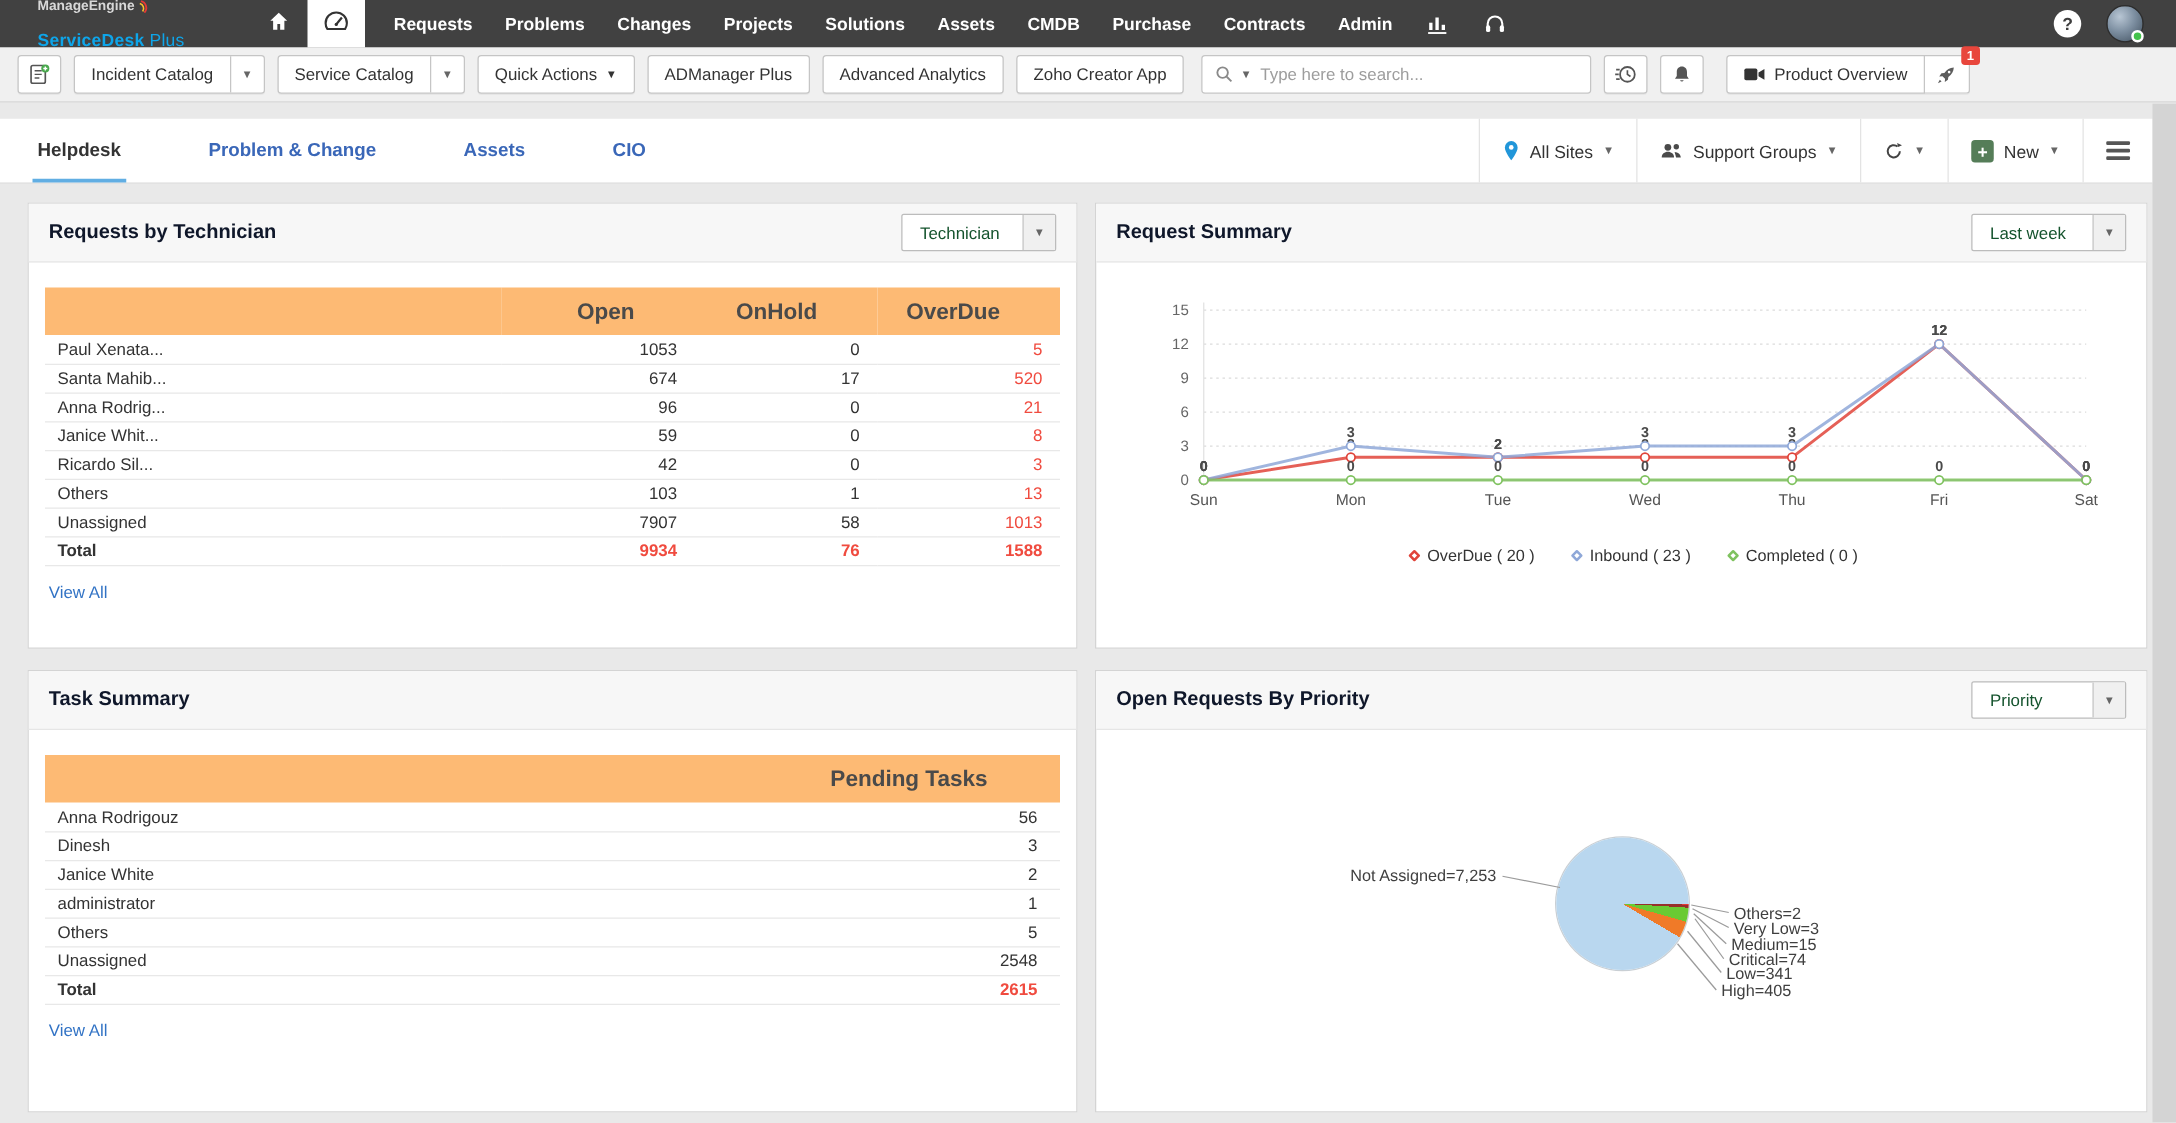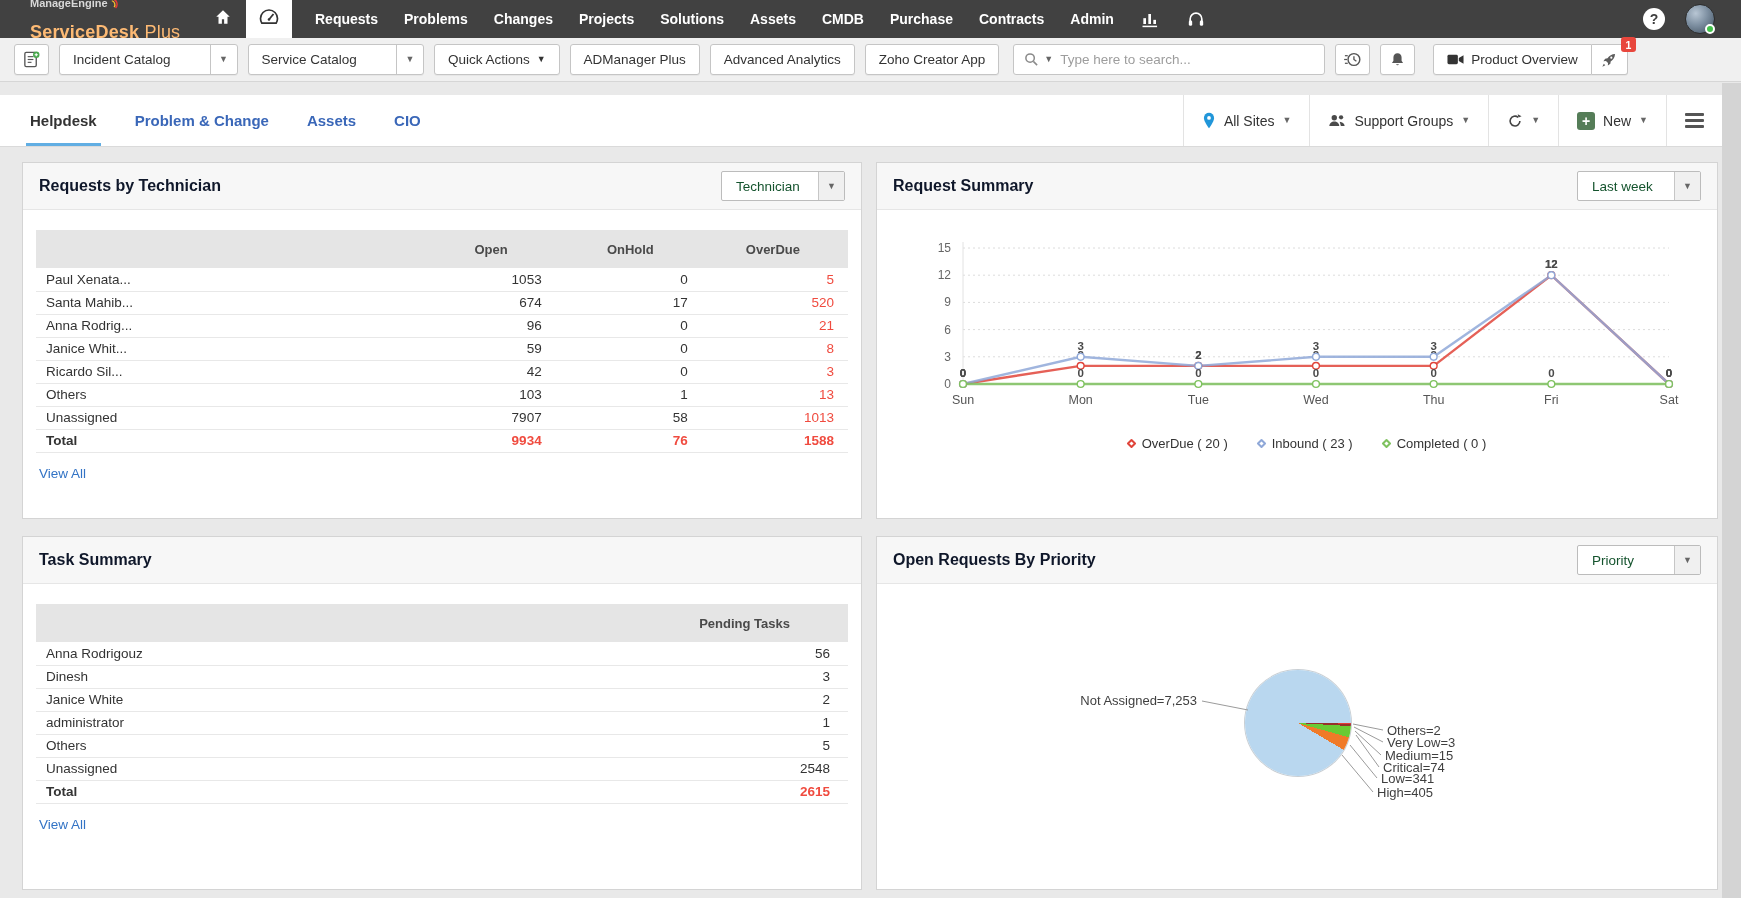--- a/index.html
+++ b/index.html
@@ -12,21 +12,21 @@
   }
   .page { position:relative; width:1741px; height:898px; }
 
   
   .topnav {
     position:absolute; top:0; left:0; right:0; height:38px;
     background:#414141; display:flex; align-items:center;
   }
   .brand { padding-left:30px; width:200px; line-height:1; }
   .brand-top { font-size:11px; color:#d8d8d8; font-weight:bold; display:flex; align-items:center; gap:2px; }
-  .brand-bottom { font-size:18px; color:#fdba74; margin-top:14px; letter-spacing:.2px; }
+  .brand-bottom { font-size:14px; color:#0ea5e9; margin-top:14px; letter-spacing:.2px; }
   .brand-bottom .bold { font-weight:bold; }
   .brand-bottom .light { font-weight:normal; }
   .nav-tab { height:38px; width:46px; display:flex; align-items:center; justify-content:center; cursor:pointer; }
   .nav-tab.active { background:#ffffff; }
   .nav-items { display:flex; height:100%; align-items:center; margin-left:10px; }
   .nav-item { color:#fff; font-size:14px; font-weight:bold; padding:0 13px; text-decoration:none; display:flex; align-items:center; height:100%; }
   .nav-ico { display:flex; align-items:center; justify-content:center; padding:0 13px; height:100%; cursor:pointer; }
   .nav-spacer { flex:1; }
   .help-circle { width:22px; height:22px; border-radius:50%; background:#fff; color:#3d3d3d; font-weight:bold;
     font-size:14px; display:flex; align-items:center; justify-content:center; margin-right:20px; cursor:pointer; }
@@ -38,42 +38,41 @@
   
   .toolbar {
     position:absolute; top:38px; left:0; right:0; height:44px;
     background:#f0f0f0; border-bottom:1px solid #d6d6d6;
     display:flex; align-items:center; padding-left:14px; gap:10px;
   }
   .tbtn, .iconbtn, .tsplit {
     background:#fff; border:1px solid #c5c5c5; border-radius:3px; height:31px;
     display:flex; align-items:center; font-size:13.5px; color:#333; cursor:pointer;
     box-shadow:0 1px 0 rgba(0,0,0,.04);
-    gap:26px;
   }
   .tbtn { padding:0 13px; gap:7px; }
   .tsplit { padding:0; }
   .tsplit .tmain { padding:0 13px; display:flex; align-items:center; height:100%; }
   .tsplit .tarrow { width:27px; height:100%; border-left:1px solid #c5c5c5; display:flex; align-items:center; justify-content:center; }
   .caret { font-size:9px; color:#666; line-height:1; }
   .iconbtn { width:35px; justify-content:center; }
   .searchbox { background:#fff; border:1px solid #c5c5c5; border-radius:3px; height:31px; width:312px;
     display:flex; align-items:center; padding:0 10px; gap:5px; margin-left:4px; }
   .searchbox input { border:0; outline:0; flex:1; font-size:13.5px; color:#333; font-family:inherit; background:transparent; }
   .searchbox input::placeholder { color:#9d9d9d; }
   .po-group { display:flex; margin-left:8px; position:relative; }
   .po-group .tbtn { border-radius:3px 0 0 3px; }
   .po-group .rocketbtn { width:36px; border-left:0; border-radius:0 3px 3px 0; justify-content:center; }
   .badge { position:absolute; top:-7px; right:-8px; background:#e8463c; color:#fff; font-size:10.5px; font-weight:bold;
     min-width:15px; height:15px; border-radius:3px; display:flex; align-items:center; justify-content:center; padding:0 3px; }
 
   
   .tabbar {
     position:absolute; top:95px; left:0; right:19px; height:52px; background:#fff;
-    border-bottom:1px solid #dadada; display:flex; align-items:stretch; padding-left:30px;
+    border-bottom:1px solid #dadada; display:flex; align-items:stretch; padding-left:30px;gap:32px;
   }
   .tab { position:relative; display:flex; align-items:center; margin-right:38px; font-size:15px; font-weight:bold;
     color:#3a67b8; text-decoration:none; }
   .tab.active { color:#333; }
   .tab.active::after { content:""; position:absolute; left:-4px; right:-4px; bottom:0; height:3px; background:#61aee3; }
   .tab-controls { margin-left:auto; display:flex; align-items:stretch; }
   .tcontrol { display:flex; align-items:center; gap:8px; padding:0 18px; border-left:1px solid #e3e3e3;
     font-size:14px; color:#333; cursor:pointer; }
   .plusbox { width:18px; height:18px; border-radius:3px; background:#557d58; color:#fff; font-size:14px; font-weight:bold;
     display:flex; align-items:center; justify-content:center; line-height:1; }
@@ -89,21 +88,21 @@
   .phead { height:47px; background:#f7f7f7; border-bottom:1px solid #e6e6e6; display:flex; align-items:center;
     justify-content:space-between; padding:0 16px; }
   .ptitle { font-size:16px; font-weight:bold; color:#0f172a; }
   .pselect { display:flex; height:30px; border:1px solid #bcbcbc; border-radius:2px; background:#fff; cursor:pointer; }
   .pselect .lbl { display:flex; align-items:center; padding:0 14px; font-size:13.5px; color:#14532d; min-width:96px; }
   .pselect .arr { width:26px; border-left:1px solid #c6c6c6; background:#f0f0f0; display:flex; align-items:center; justify-content:center; }
   .pbody { position:relative; height:calc(100% - 47px); }
 
   
   table { width:calc(100% - 26px); margin:20px 13px 0; border-collapse:collapse; }
-  thead th { background:#e5e5e5; font-size:13px; color:#4a4a4a; height:38px; font-weight:bold; }
+  thead th { background:#fdba74; font-size:18px; color:#4a4a4a; height:38px; font-weight:bold; }
   th.name, td.name { text-align:left; padding-left:10px; }
   th.num { text-align:right; padding-right:48px; }
   td { height:23px; font-size:13.5px; color:#333; border-bottom:1px solid #e8e8e8; }
   td.num { text-align:right; padding-right:14px; }
   .p3 th.num { padding-right:58px; }
   .p3 td.num { padding-right:18px; }
   .red { color:#f04b3f; }
   tr.total td { font-weight:bold; }
   .viewall { display:inline-block; margin:13px 0 0 16px; color:#3273c5; font-size:13.5px; text-decoration:none; cursor:pointer; }
 

